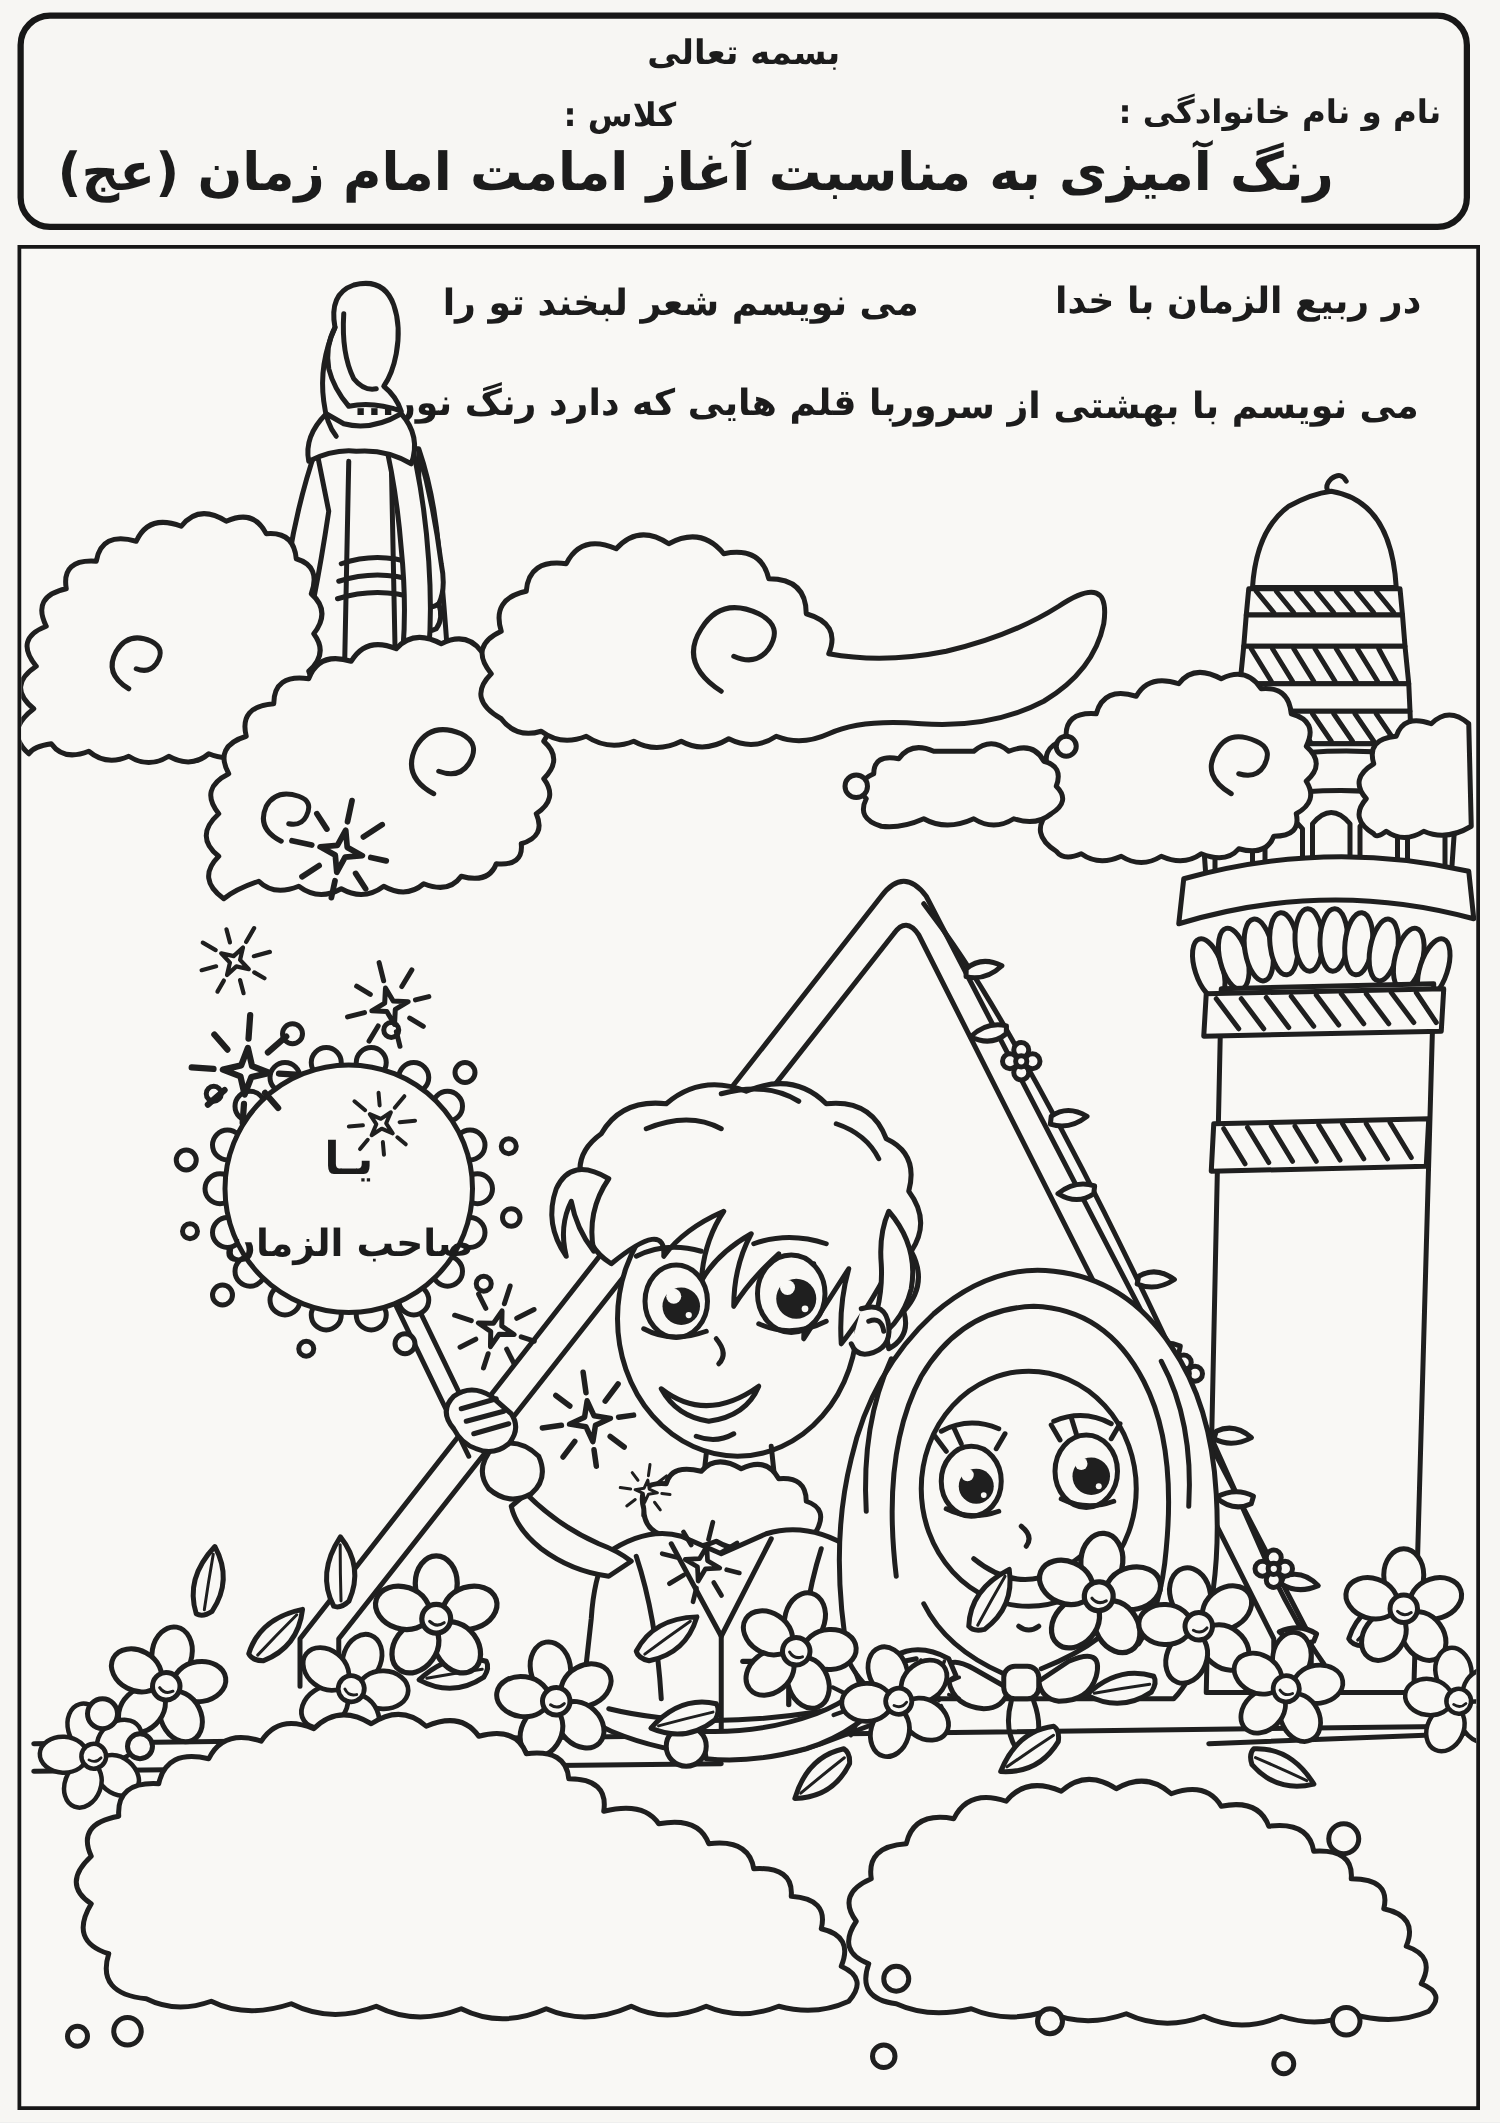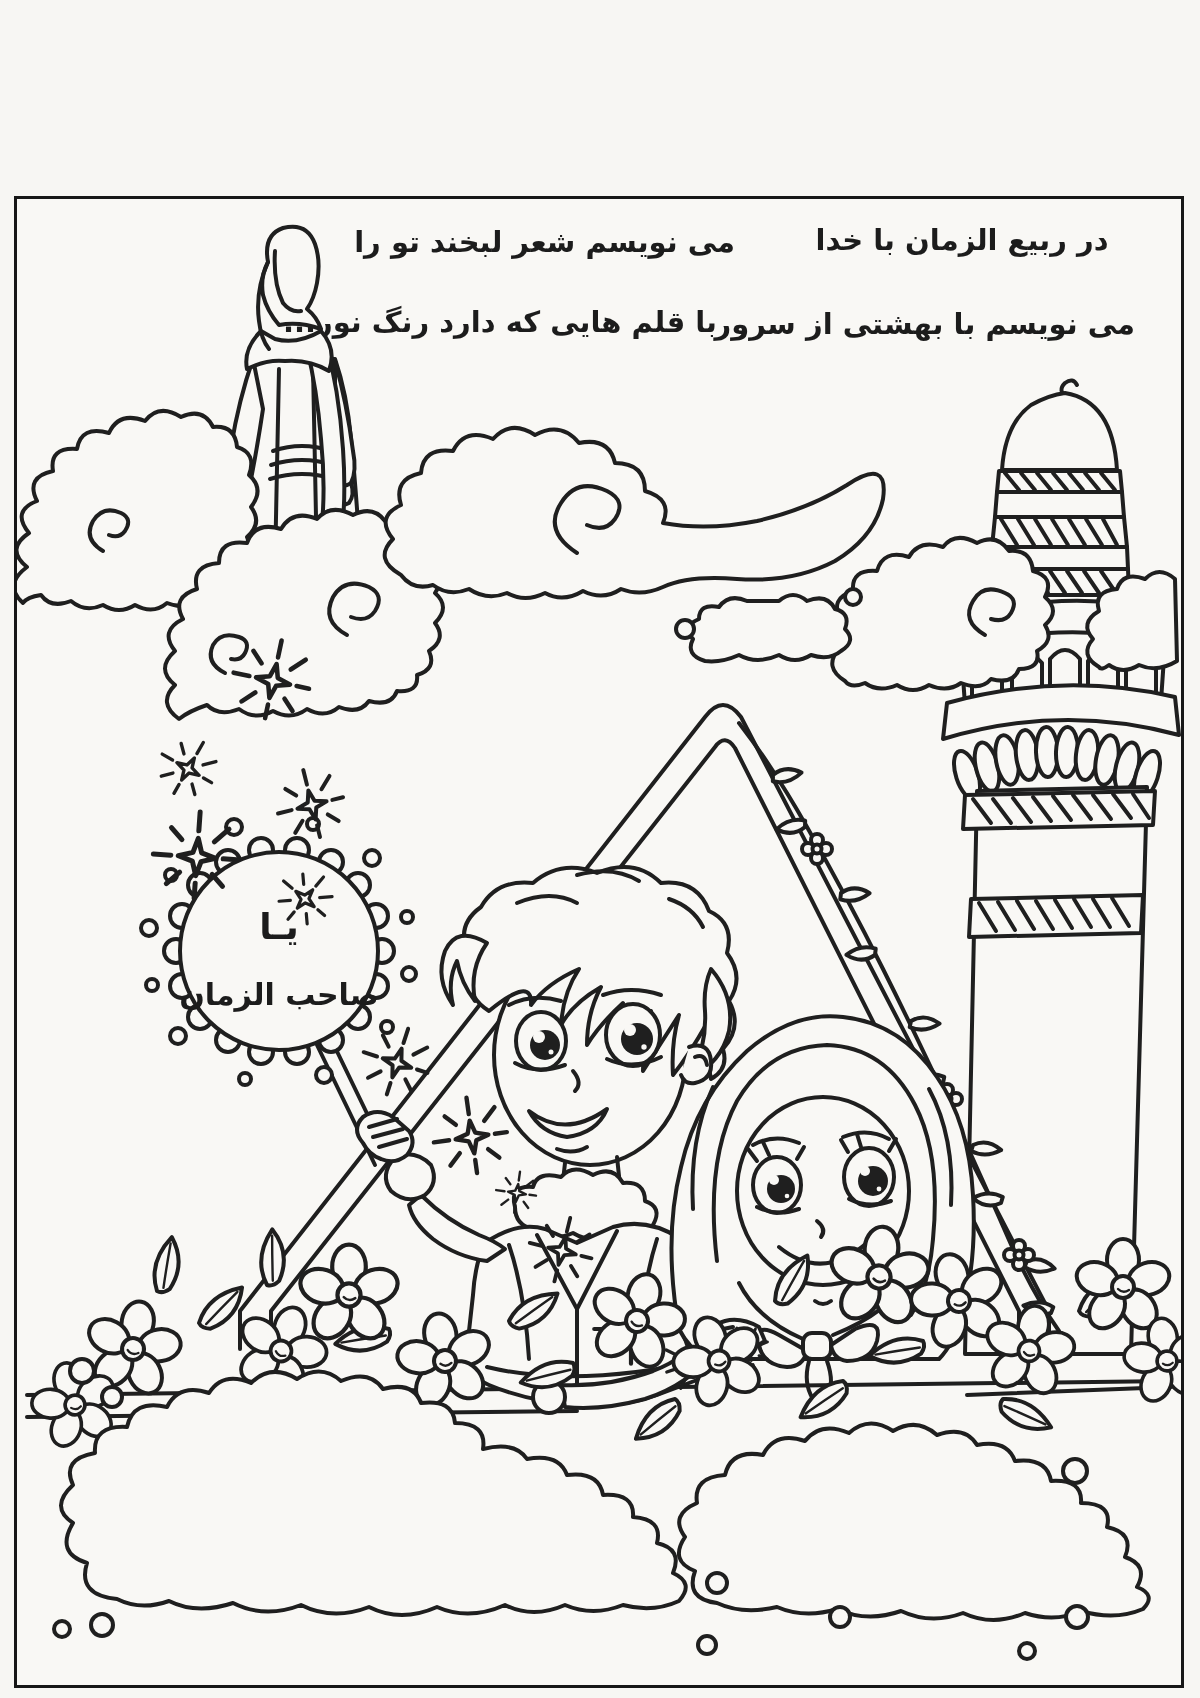--- a/index.html
+++ b/index.html
@@ -10,38 +10,44 @@
               border:5px solid #171717;border-radius:26px;box-sizing:border-box;}
   .bismillah{position:absolute;top:12px;left:0;width:100%;text-align:center;
              font-size:27px;font-weight:700;}
   .name-label{position:absolute;top:60px;right:18px;font-size:26px;font-weight:700;}
   .class-label{position:absolute;top:63px;right:630px;font-size:26px;font-weight:700;}
   .sheet-title{position:absolute;top:98px;left:0;width:1075px;text-align:center;
                font-size:42px;font-weight:700;}
   
   .art-box{position:absolute;left:14px;top:196px;width:1164px;height:1486px;
            border:3px solid #171717;box-sizing:content-box;background:#f9f8f5;}
-  .verse{position:absolute;font-size:29px;font-weight:700;text-align:center;white-space:nowrap;}
+  .verse{position:absolute;font-size:29px;font-weight:700;text-align:right;white-space:nowrap;}
   .v1r{top:24px;left:770px;width:350px;}
   .v1l{top:26px;left:368px;width:350px;}
   .v2r{top:108px;left:758px;width:360px;}
   .v2l{top:106px;left:340px;width:360px;}
   .art-box svg{position:absolute;left:0;top:0;}
   
   .s{stroke:#1f1f1f;fill:none;stroke-width:4;stroke-linecap:round;stroke-linejoin:round;}
   .f{fill:#f9f8f5;}
   .ink-fill{fill:#1f1f1f;stroke:none;}
   .wht{fill:#f9f8f5;stroke:none;}
   .med-text{font-family:"DejaVu Sans",sans-serif;font-weight:700;fill:#1c1c1c;}
 </style>
 </head>
 <body>
 
 <div class="sheet">
 
+  <div class="header-box">
+    <div class="bismillah">بسمه تعالی</div>
+    <div class="name-label">نام  و نام خانوادگی :</div>
+    <div class="class-label">کلاس :</div>
+    <div class="sheet-title">رنگ آمیزی به مناسبت آغاز امامت امام زمان (عج)</div>
+  </div>
 
   <div class="art-box">
 
     <div class="verse v1r">در ربیع الزمان با خدا</div>
     <div class="verse v1l">می نویسم شعر لبخند تو را</div>
     <div class="verse v2r">می نویسم با بهشتی از سرور</div>
     <div class="verse v2l">با قلم هایی که دارد رنگ نور...</div>
 
     <svg width="1164" height="1486" viewBox="0 0 1164 1486">
       <defs>

